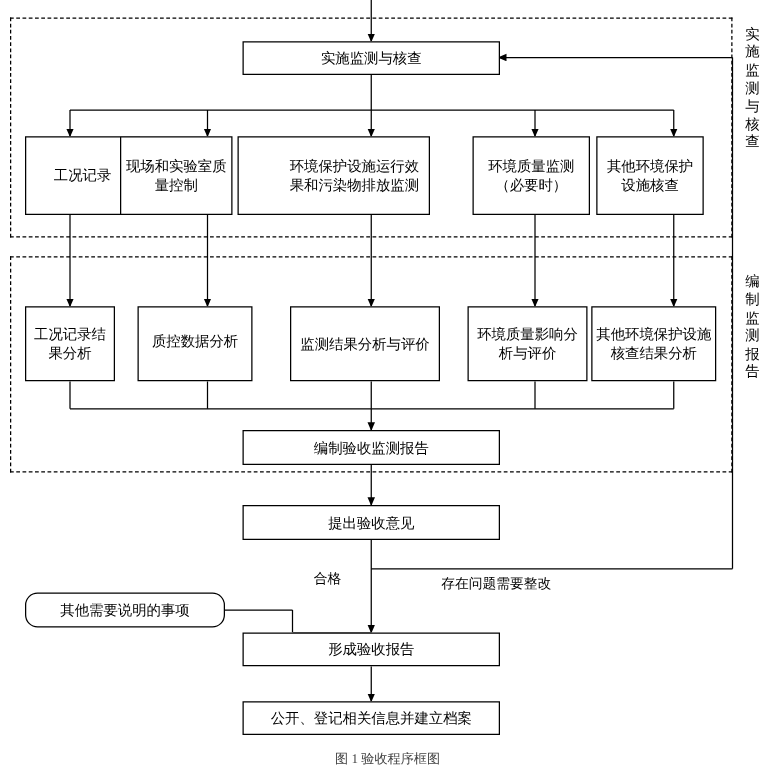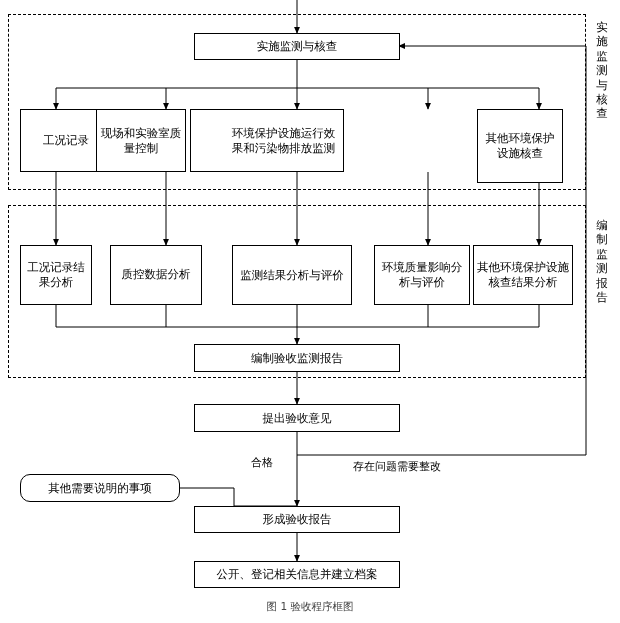--- a/index.html
+++ b/index.html
@@ -137,21 +137,24 @@
 
   <div class="box" style="left:20px; top:109px; width:92px; height:63px;">
     <span>工况记录</span>
   </div>
   <div class="box" style="left:96px; top:109px; width:90px; height:63px;">
     <span>现场和实验室质量控制</span>
   </div>
   <div class="box" style="left:190px; top:109px; width:154px; height:63px;padding-left:36px;">
     <span>环境保护设施运行效果和污染物排放监测</span>
   </div>
-  <div class="box" style="left:477px; top:109px; width:86px; height:74px;text-align:center;">
+  <div class="box" style="left:378px; top:109px; width:94px; height:63px;">
+    <span>环境质量监测（必要时）</span>
+  </div>
+  <div class="box" style="left:477px; top:109px; width:86px; height:63px;text-align:center;">
     <span>其他环境保护设施核查</span>
   </div>
 
   <div class="box" style="left:20px; top:245px; width:72px; height:60px;">
     <span>工况记录结果分析</span>
   </div>
   <div class="box" style="left:110px; top:245px; width:92px; height:60px;font-family:Liberation Mono, monospace;">
     <span>质控数据分析</span>
   </div>
   <div class="box" style="left:232px; top:245px; width:120px; height:60px;">
@@ -183,15 +186,15 @@
   <div class="box" style="left:194px; top:561px; width:206px; height:27px;">
     <span>公开、登记相关信息并建立档案</span>
   </div>
 
   <div class="edgelabel" style="left:250px; top:455px;">合格</div>
   <div class="edgelabel" style="left:352px; top:459px;">存在问题需要整改</div>
 
   <div class="vlabel" style="left:594px; top:20px;">实施监测与核查</div>
   <div class="vlabel" style="left:594px; top:218px;">编制监测报告</div>
 
-  <div class="caption" style="left:0; top:600px;">图 1 验收程序框图</div>
+  <div class="caption" style="left:0; top:600px;font-family:Liberation Serif, serif;">图 1 验收程序框图</div>
 
 </div>
 
 </body></html>

